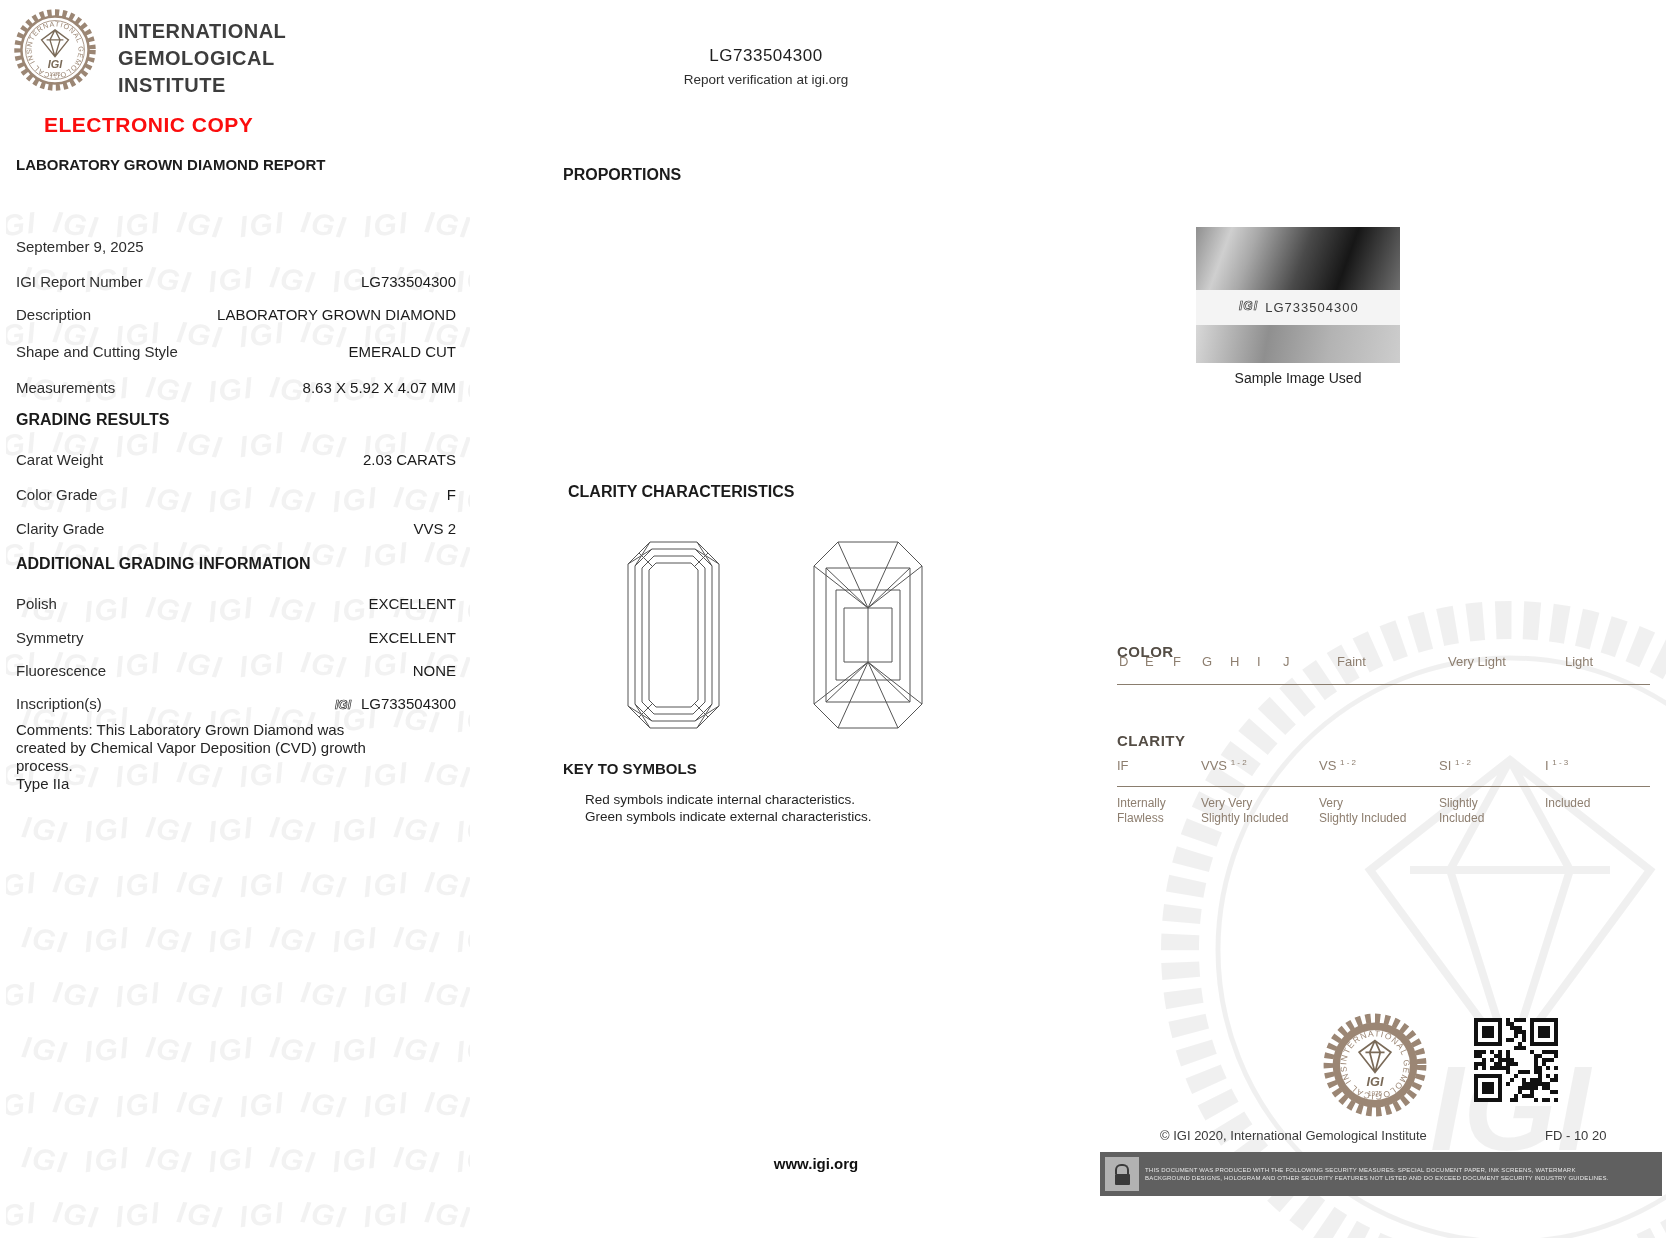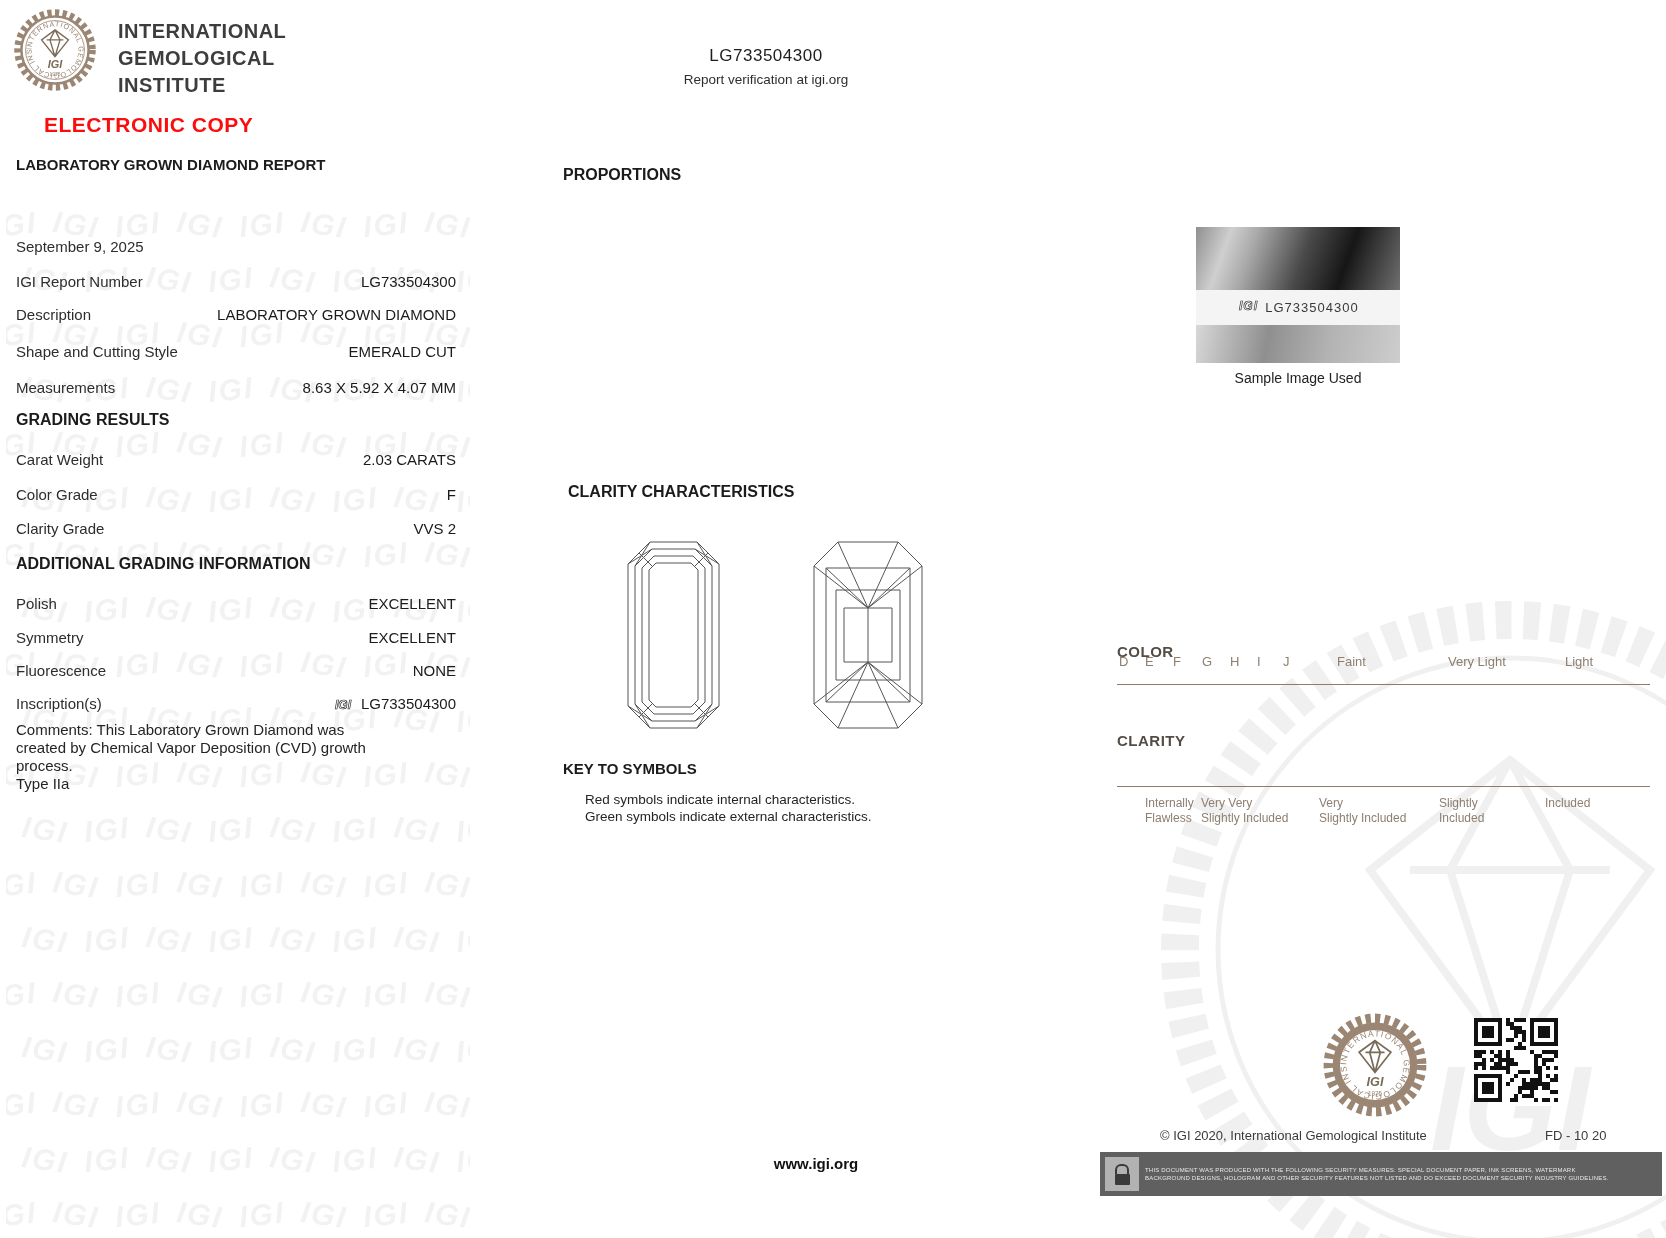--- a/index.html
+++ b/index.html
@@ -376,23 +376,30 @@
     <span class="scaleletter" style="left:113px;">H</span>
     <span class="scaleletter" style="left:140px;">I</span>
     <span class="scaleletter" style="left:166px;">J</span>
     <span class="scaleletter" style="left:220px;">Faint</span>
     <span class="scaleletter" style="left:331px;">Very Light</span>
     <span class="scaleletter" style="left:448px;">Light</span>
   </div>
   <div class="scalerule" style="left:1117px;top:684px;width:533px;"></div>
 
   <div class="abs scalehead" style="left:1117px;top:732px;">CLARITY</div>
+  <div class="abs" style="left:1117px;top:758px;width:533px;height:22px;">
+    <span class="clrname abs" style="left:0px;"><span>IF</span><sup></sup></span>
+    <span class="clrname abs" style="left:84px;"><span>VVS</span> <sup>1 - 2</sup></span>
+    <span class="clrname abs" style="left:202px;"><span>VS</span> <sup>1 - 2</sup></span>
+    <span class="clrname abs" style="left:322px;"><span>SI</span> <sup>1 - 2</sup></span>
+    <span class="clrname abs" style="left:428px;"><span>I</span> <sup>1 - 3</sup></span>
+  </div>
   <div class="scalerule" style="left:1117px;top:786px;width:533px;"></div>
   <div class="abs" style="left:1117px;top:796px;width:560px;height:40px;">
-    <span class="clrdesc" style="left:0px;margin-left:28px;"><span>Internally</span><br><span>Flawless</span></span>
+    <span class="clrdesc" style="left:0px;"><span>Internally</span><br><span>Flawless</span></span>
     <span class="clrdesc" style="left:84px;"><span>Very Very</span><br><span>Slightly Included</span></span>
     <span class="clrdesc" style="left:202px;"><span>Very</span><br><span>Slightly Included</span></span>
     <span class="clrdesc" style="left:322px;"><span>Slightly</span><br><span>Included</span></span>
     <span class="clrdesc" style="left:428px;"><span>Included</span><br><span></span></span>
   </div>
 
   <div class="abs" style="left:1322px;top:1012px;">
     <svg width="106" height="106" viewBox="0 0 100 100">
       <circle cx="50" cy="50" r="44" fill="none" stroke="#9b8674" stroke-width="9" stroke-dasharray="5 4"></circle>
       <circle cx="50" cy="50" r="40" fill="#9b8674"></circle>

